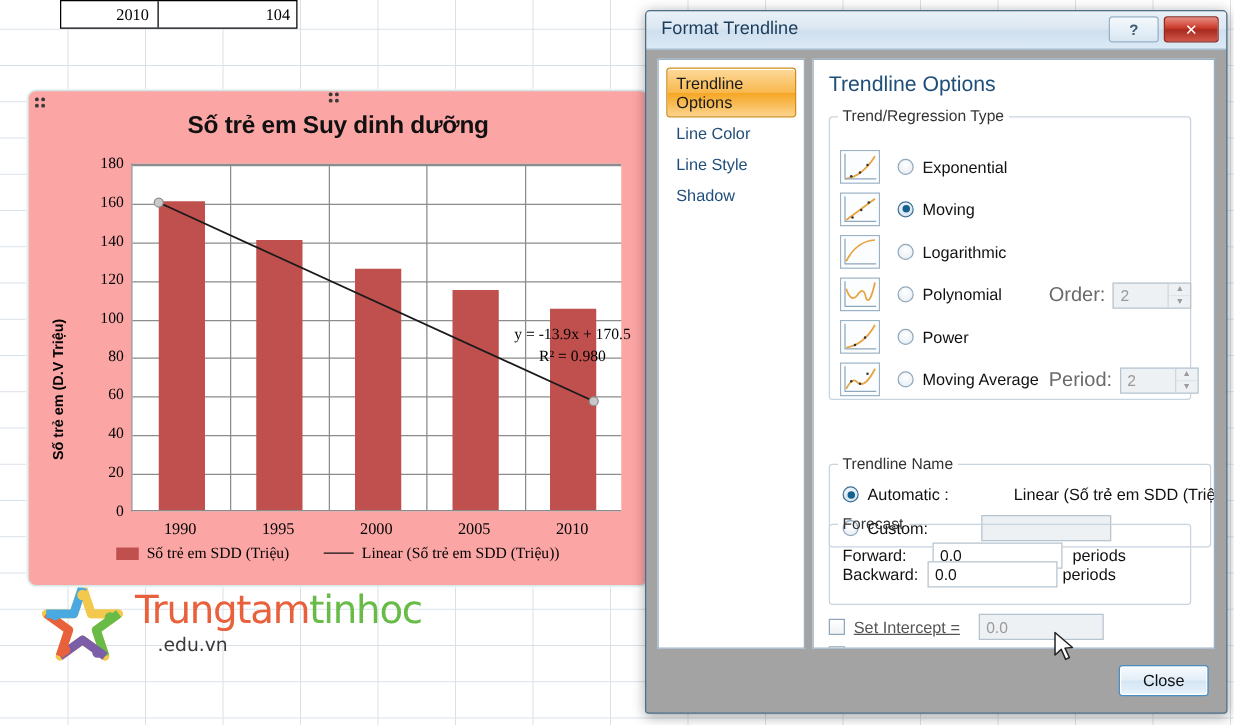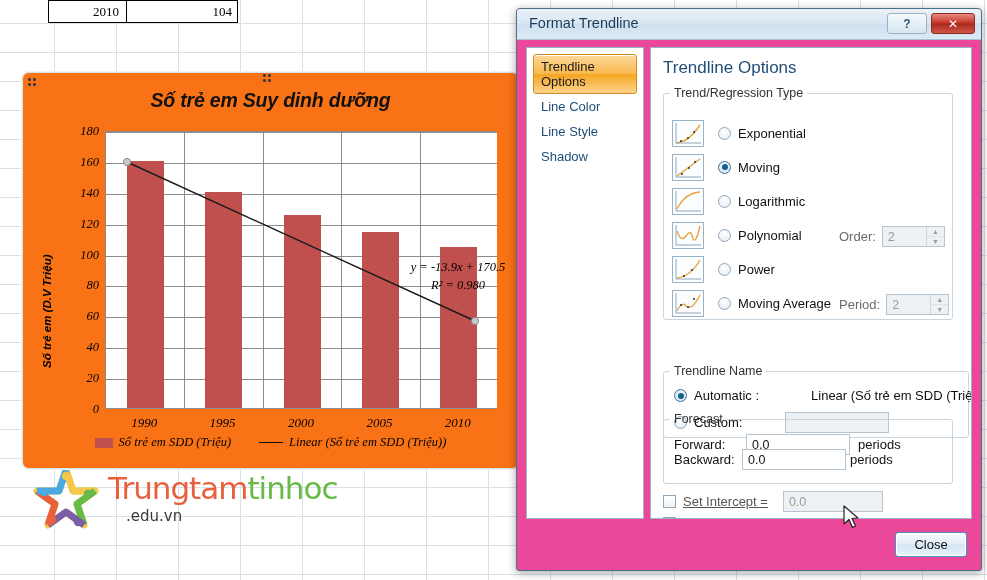--- a/index.html
+++ b/index.html
@@ -22,24 +22,23 @@
   
   #cells{position:absolute;left:48px;top:0px;width:190px;height:23px;display:flex;border:1.4px solid #000;box-sizing:border-box;background:#fff;}
   #cells .cell{flex:0 0 auto;display:flex;align-items:center;justify-content:flex-end;
     padding-right:7px;font-size:13px;color:#000;font-family:"Liberation Serif","DejaVu Serif",serif;box-sizing:border-box;}
   #cells .c1{width:78px;border-right:1.4px solid #000;}
   #cells .c2{width:112px;}
 
   
   #chart-object{
     position:absolute;left:22px;top:72px;width:495px;height:395px;
-    background:#f97316;border:1.5px solid #d6e6e4;border-radius:7px;
+    background:#fca5a5;border:1.5px solid #d6e6e4;border-radius:7px;
     box-shadow:0 0 0 1px #eef6f5;
     overflow:hidden;
-    font-style:italic;
   }
   .sel-dots{position:absolute;width:9px;height:9px;pointer-events:none;}
   .sel-dots i{position:absolute;width:2.5px;height:2.5px;background:#3a3a3a;border-radius:50%;}
   .sel-dots i:nth-child(1){left:0;top:0;}
   .sel-dots i:nth-child(2){left:5px;top:0;}
   .sel-dots i:nth-child(3){left:0;top:5px;}
   .sel-dots i:nth-child(4){left:5px;top:5px;}
   #sd-tl{left:28px;top:78px;}
   #sd-tc{left:263px;top:74px;}
 
@@ -90,21 +89,21 @@
   #wm-text .a{color:#e8613c;}
   #wm-text .b{color:#67bb46;}
   #wm-sub{position:absolute;left:106px;top:45px;font-size:15px;color:#3a3a3a;font-family:"DejaVu Sans",sans-serif;}
 
   
   #ann{position:absolute;inset:0;pointer-events:none;}
 
   
   #dialog{
     position:absolute;left:516px;top:8px;width:466px;height:563px;
-    background:#ec4899;border:1px solid #4a6f8a;border-radius:4px 4px 3px 3px;
+    background:#a3a3a3;border:1px solid #4a6f8a;border-radius:4px 4px 3px 3px;
     box-shadow:0 2px 10px rgba(0,0,0,.35);overflow:hidden;
     box-sizing:border-box;
   }
   #titlebar{
     height:30px;position:relative;
     background:linear-gradient(to bottom,#eaf1f8 0%,#dbe7f2 45%,#cfdfee 52%,#dceaf6 100%);
     border-bottom:1px solid #a8c0d4;
   }
   #dlg-title{position:absolute;left:12px;top:6px;font-size:14.5px;color:#1a3c5a;}
   .tb-btn{position:absolute;top:4px;height:21px;border-radius:3px;display:flex;align-items:center;justify-content:center;
@@ -140,21 +139,21 @@
   .type-row{position:absolute;left:8px;height:30px;display:flex;align-items:center;}
   .thumb{width:32px;height:27px;border:1px solid #9ab2c6;background:linear-gradient(to bottom,#ffffff,#eaf1f7);
     box-sizing:border-box;flex:0 0 auto;cursor:pointer;}
   .radio{width:13px;height:13px;border-radius:50%;border:1px solid #8fa7bb;
     background:radial-gradient(circle at 50% 35%,#ffffff,#e3ebf2);margin:0 7px 0 14px;flex:0 0 auto;
     display:flex;align-items:center;justify-content:center;cursor:pointer;box-sizing:border-box;}
   .radio.on{border-color:#3d6f96;background:radial-gradient(circle at 50% 35%,#f4f9fd,#cfe0ee);}
   .radio.on::after{content:"";width:6px;height:6px;border-radius:50%;background:#14608f;}
   .rlabel{font-size:13px;color:#111;white-space:nowrap;cursor:pointer;}
   .sidefield{position:absolute;display:flex;align-items:center;gap:6px;}
-  .sidefield .slab{font-size:13px;color:#6a6a6a;}
+  .sidefield .slab{font-size:16px;color:#6a6a6a;}
   .spin{width:63px;height:21px;border:1px solid #b6c4d0;background:#eef1f4;display:flex;align-items:center;box-sizing:border-box;}
   .spin .val{flex:1;padding-left:5px;font-size:12.5px;color:#9a9a9a;}
   .spin .arrows{width:17px;height:100%;border-left:1px solid #cdd7e0;display:flex;flex-direction:column;}
   .spin .arrows span{flex:1;display:flex;align-items:center;justify-content:center;font-size:7px;color:#9a9a9a;}
   .spin .arrows span:first-child{border-bottom:1px solid #dde4ea;}
 
   #grp-name{left:12px;top:282px;width:306px;height:74px;margin-top:34px;}
   #grp-fore{left:12px;top:364px;width:290px;height:72px;}
 
   .chkrow{position:absolute;left:12px;display:flex;align-items:center;gap:7px;}

